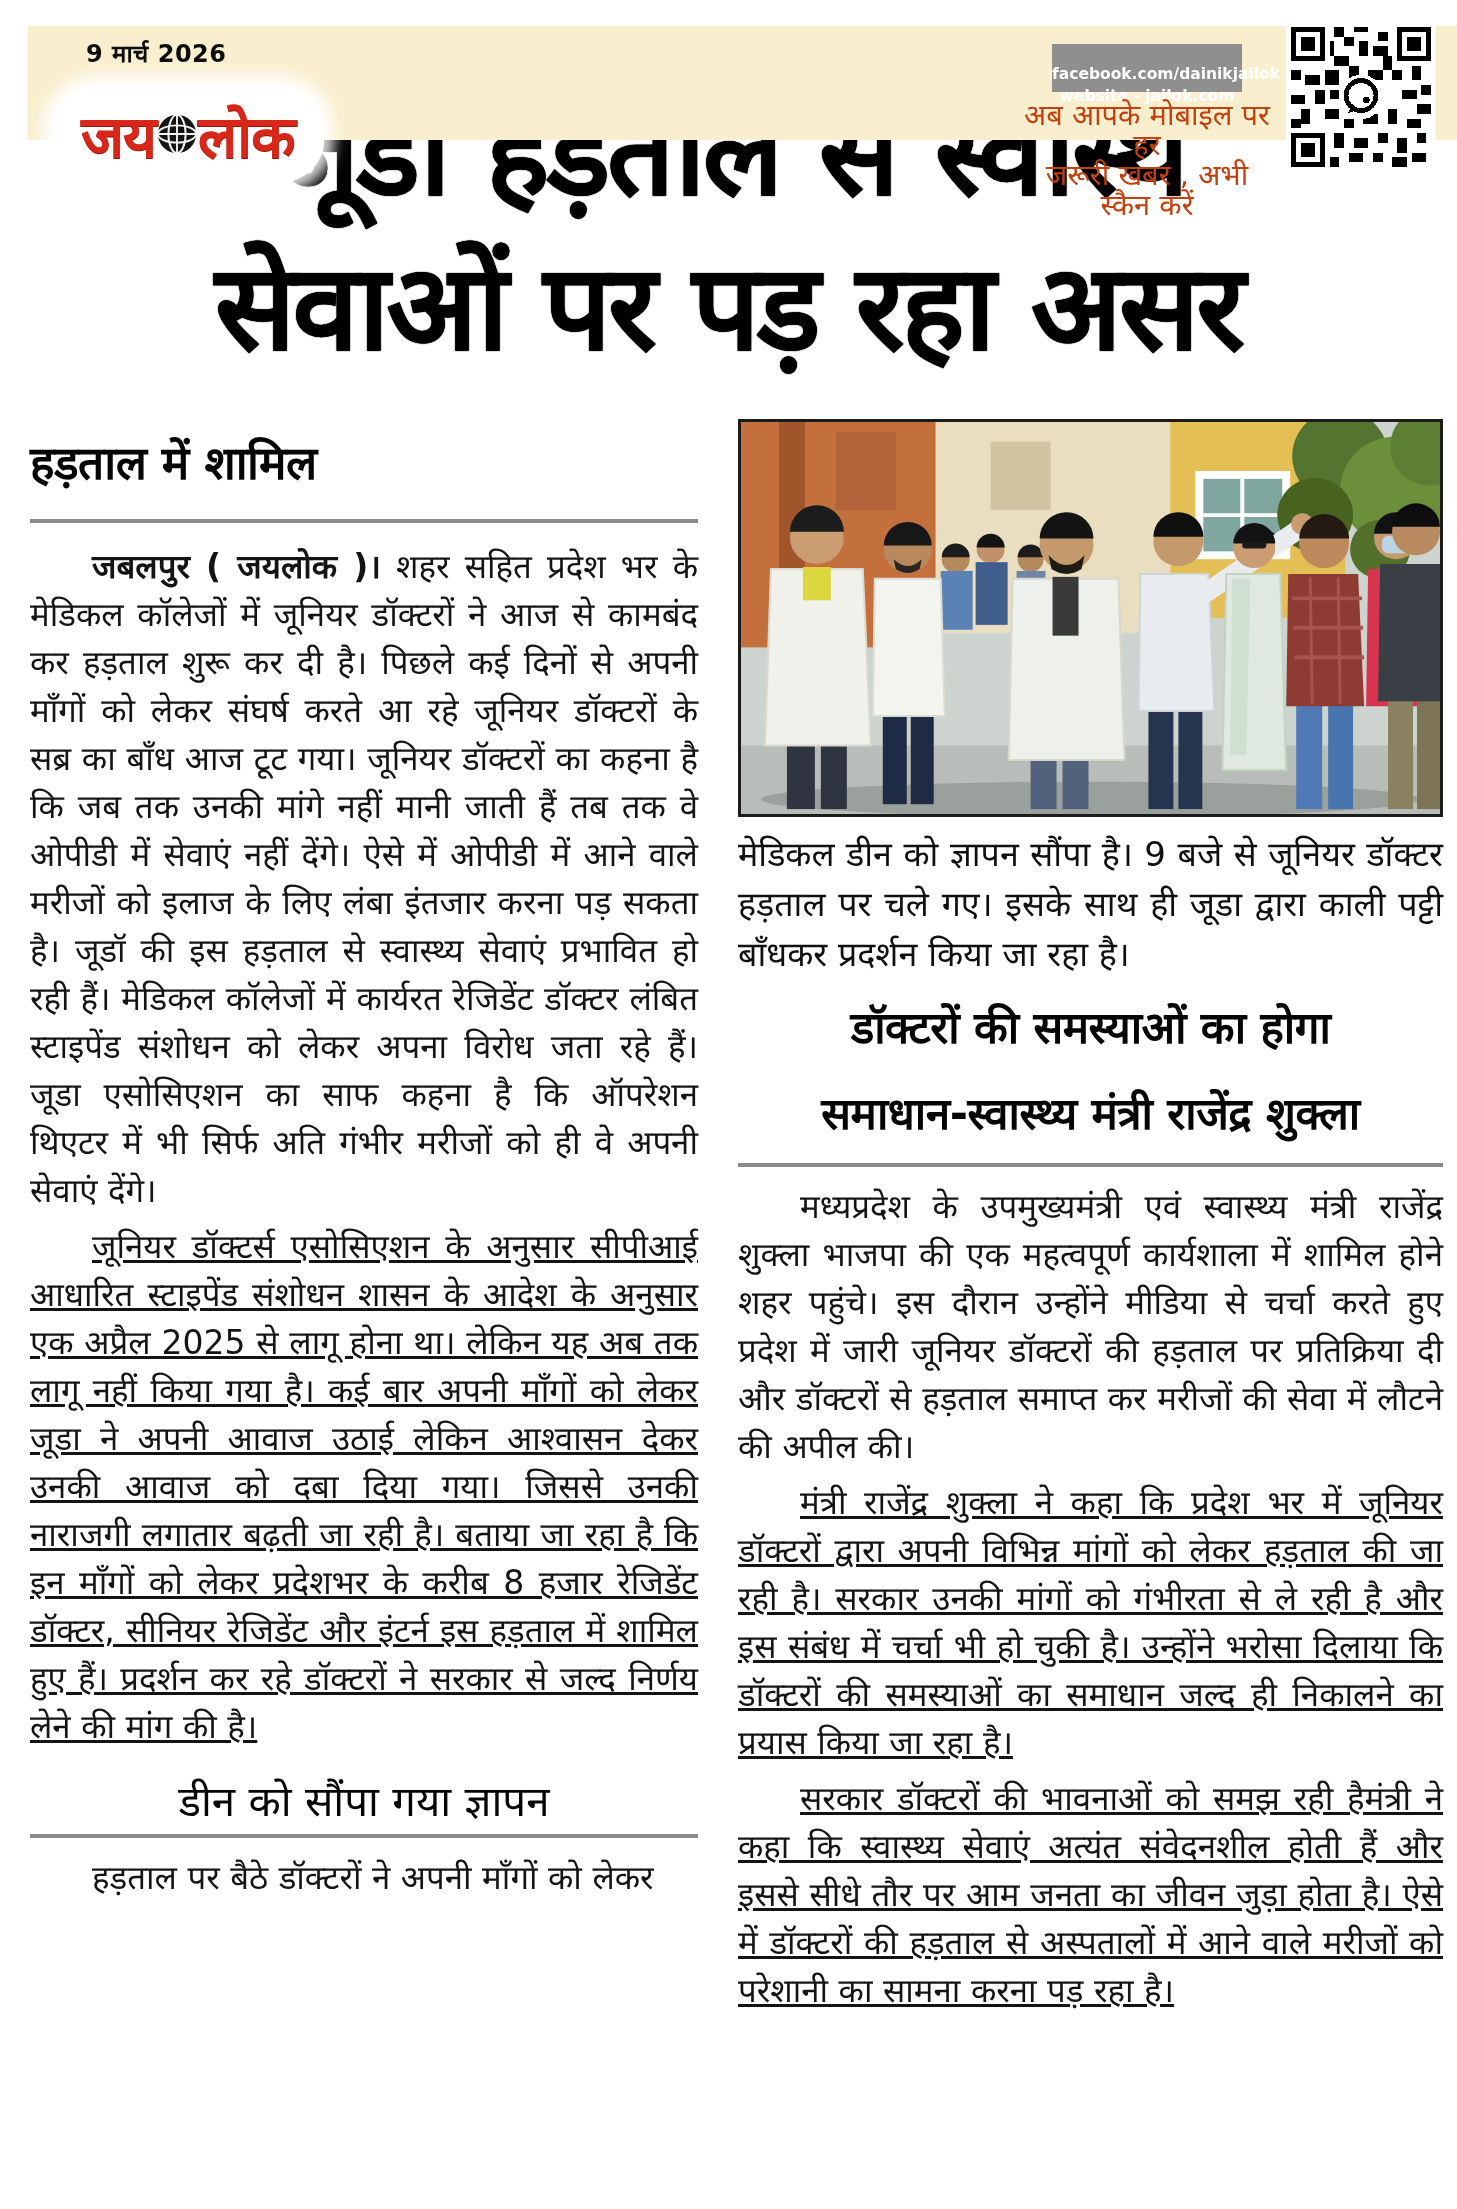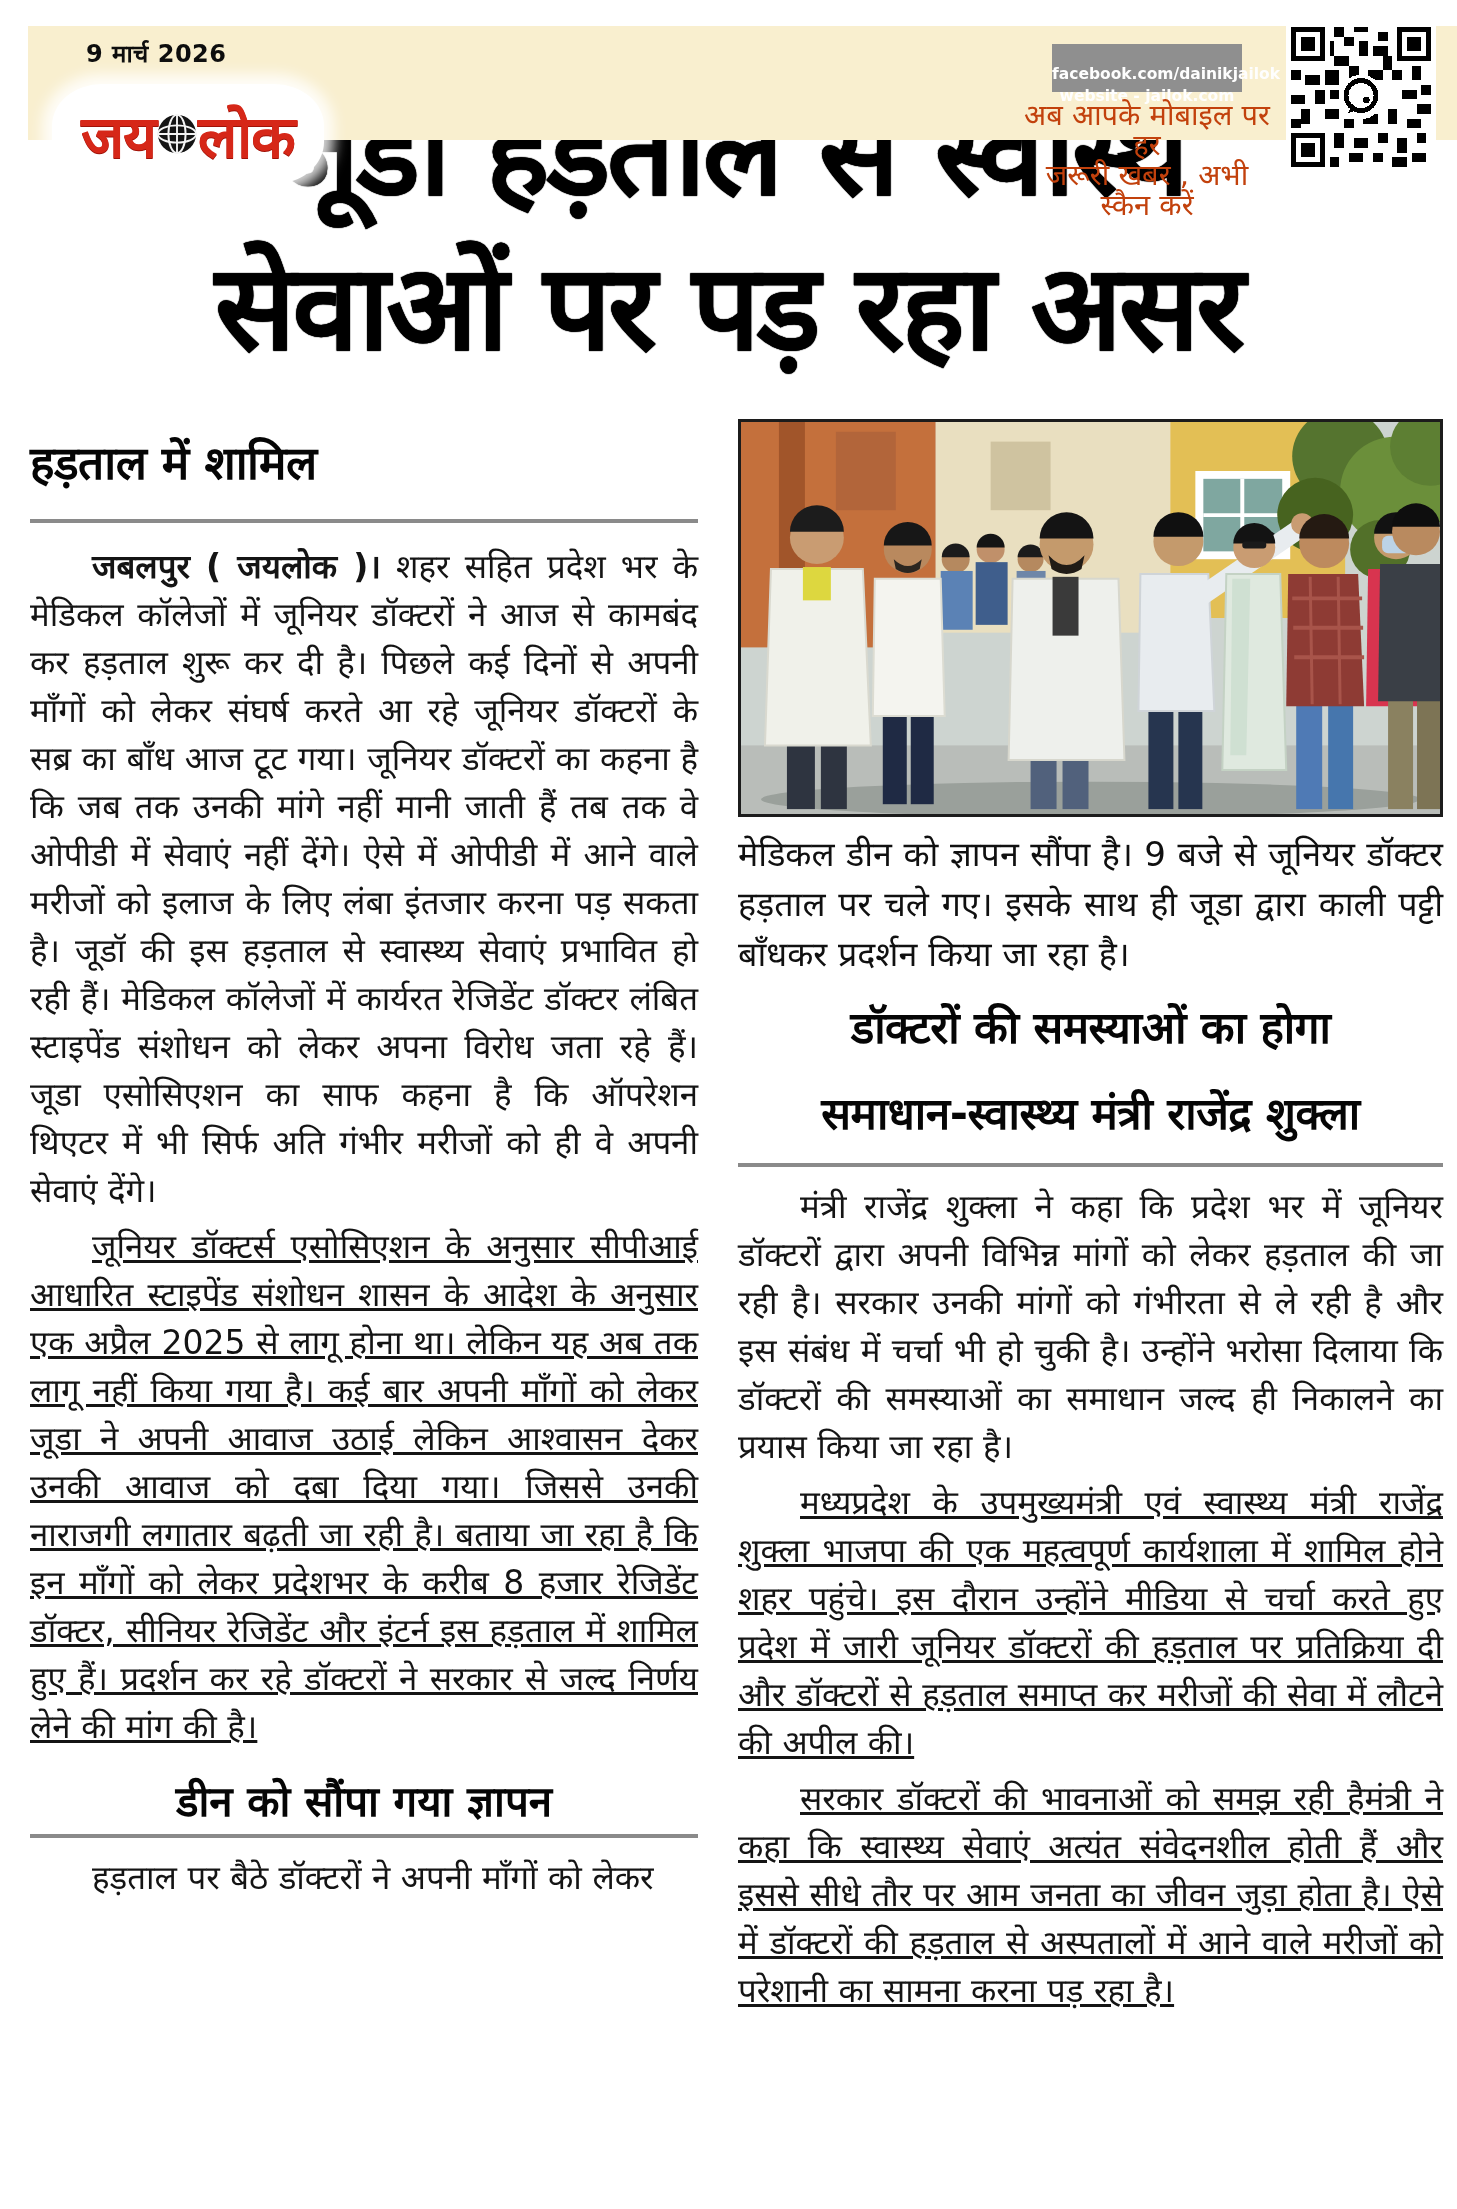--- a/index.html
+++ b/index.html
@@ -33,21 +33,21 @@
   .col-right { width:705px; flex:none; }
 
   .sub-left { font-size:46px; font-weight:800; line-height:1.95; color:#050505; letter-spacing:-0.5px; }
   .rule { height:4px; background:#8a8a8a; margin:10px 0 20px; }
   .rule.tight { margin:6px 0 16px; }
 
   p.body { font-size:33px; line-height:48px; text-align:justify; text-indent:62px; color:#141414; }
   p.body + p.body { margin-top:8px;text-decoration:underline; }
   .dateline { font-weight:800; }
 
-  .sub-center { text-align:center; font-size:42px; font-weight:700; margin-top:20px; color:#050505; }
+  .sub-center { text-align:center; font-size:42px; font-weight:400; margin-top:20px; color:#050505; }
   .sub-center2 { text-align:center; font-size:44px; font-weight:800; line-height:1.95; margin-top:6px; color:#050505; letter-spacing:-0.5px; }
 
   
   .photo { width:100%; height:398px; border:3px solid #1c1c1c; background:#cfd6d2; }
   .photo svg { width:100%; height:100%; display:block; }
   .caption { font-size:34px; line-height:50px; font-weight:500; text-align:justify; margin-top:12px; color:#101010; }
 
   .globe { width:42px; height:42px; flex:none; }
 </style>
 </head>
@@ -289,18 +289,18 @@
       </div>
 
       <p class="caption">मेडिकल डीन को ज्ञापन सौंपा है। 9 बजे से जूनियर डॉक्टर हड़ताल पर चले गए। इसके साथ ही जूडा द्वारा काली पट्टी बाँधकर प्रदर्शन किया जा रहा है।</p>
 
       <div class="sub-center2">
         <div>डॉक्टरों की समस्याओं का होगा</div>
         <div>समाधान-स्वास्थ्य मंत्री राजेंद्र शुक्ला</div>
       </div>
       <div class="rule tight"></div>
 
+      <p class="body">मध्यप्रदेश के उपमुख्यमंत्री एवं स्वास्थ्य मंत्री राजेंद्र शुक्ला भाजपा की एक महत्वपूर्ण कार्यशाला में शामिल होने शहर पहुंचे। इस दौरान उन्होंने मीडिया से चर्चा करते हुए प्रदेश में जारी जूनियर डॉक्टरों की हड़ताल पर प्रतिक्रिया दी और डॉक्टरों से हड़ताल समाप्त कर मरीजों की सेवा में लौटने की अपील की।</p>
       <p class="body">मंत्री राजेंद्र शुक्ला ने कहा कि प्रदेश भर में जूनियर डॉक्टरों द्वारा अपनी विभिन्न मांगों को लेकर हड़ताल की जा रही है। सरकार उनकी मांगों को गंभीरता से ले रही है और इस संबंध में चर्चा भी हो चुकी है। उन्होंने भरोसा दिलाया कि डॉक्टरों की समस्याओं का समाधान जल्द ही निकालने का प्रयास किया जा रहा है।</p>
-      <p class="body">मध्यप्रदेश के उपमुख्यमंत्री एवं स्वास्थ्य मंत्री राजेंद्र शुक्ला भाजपा की एक महत्वपूर्ण कार्यशाला में शामिल होने शहर पहुंचे। इस दौरान उन्होंने मीडिया से चर्चा करते हुए प्रदेश में जारी जूनियर डॉक्टरों की हड़ताल पर प्रतिक्रिया दी और डॉक्टरों से हड़ताल समाप्त कर मरीजों की सेवा में लौटने की अपील की।</p>
       <p class="body">सरकार डॉक्टरों की भावनाओं को समझ रही हैमंत्री ने कहा कि स्वास्थ्य सेवाएं अत्यंत संवेदनशील होती हैं और इससे सीधे तौर पर आम जनता का जीवन जुड़ा होता है। ऐसे में डॉक्टरों की हड़ताल से अस्पतालों में आने वाले मरीजों को परेशानी का सामना करना पड़ रहा है।</p>
     </div>
   </div>
 </div>
 
 </body></html>

